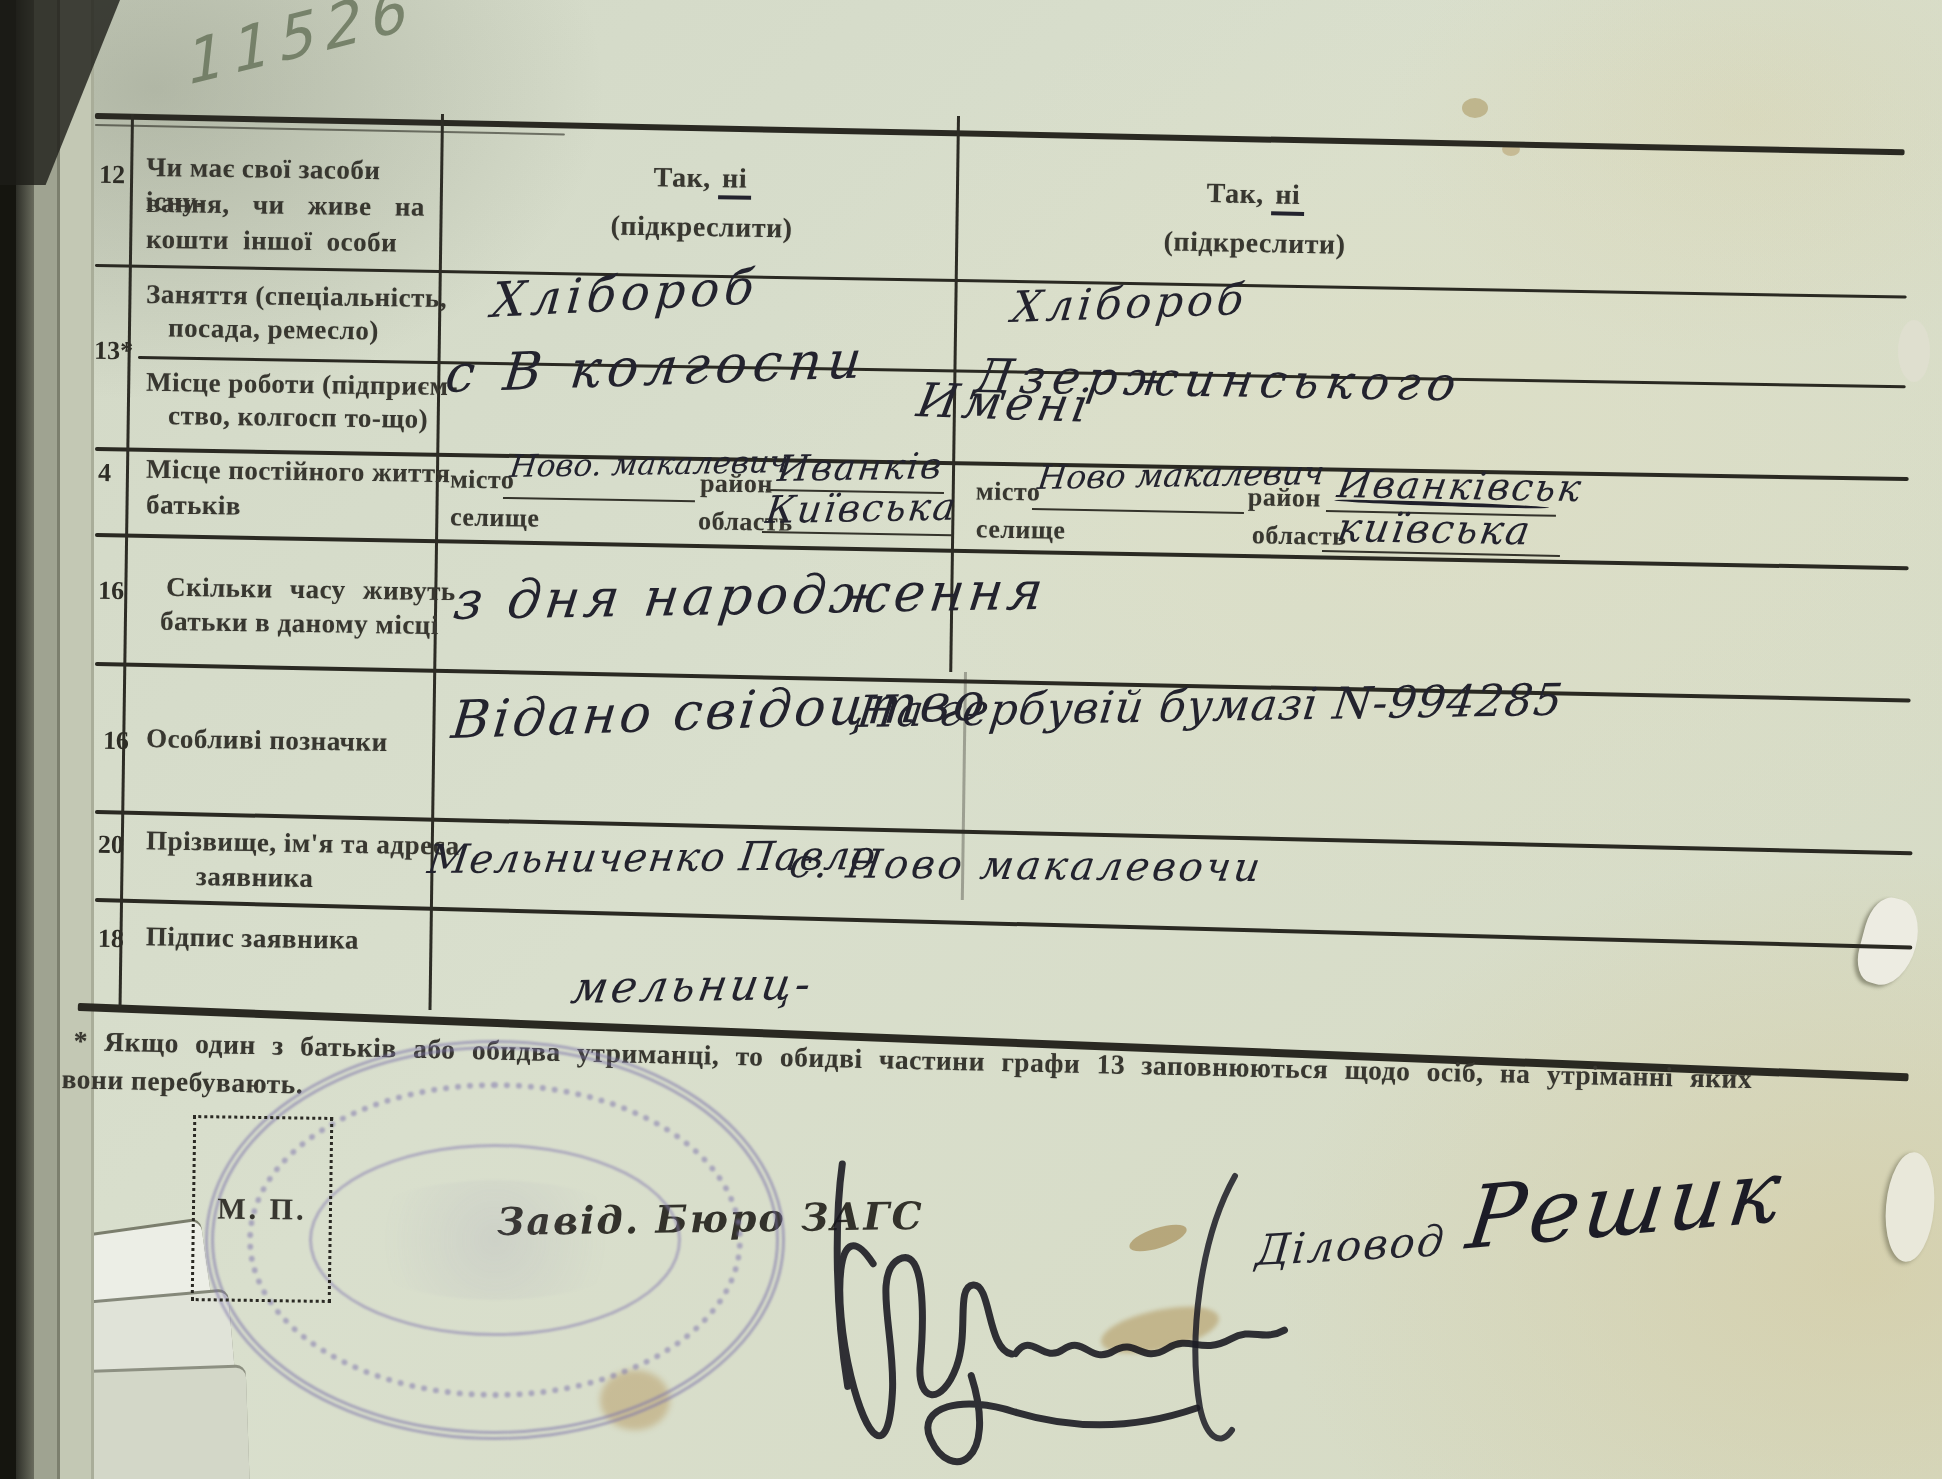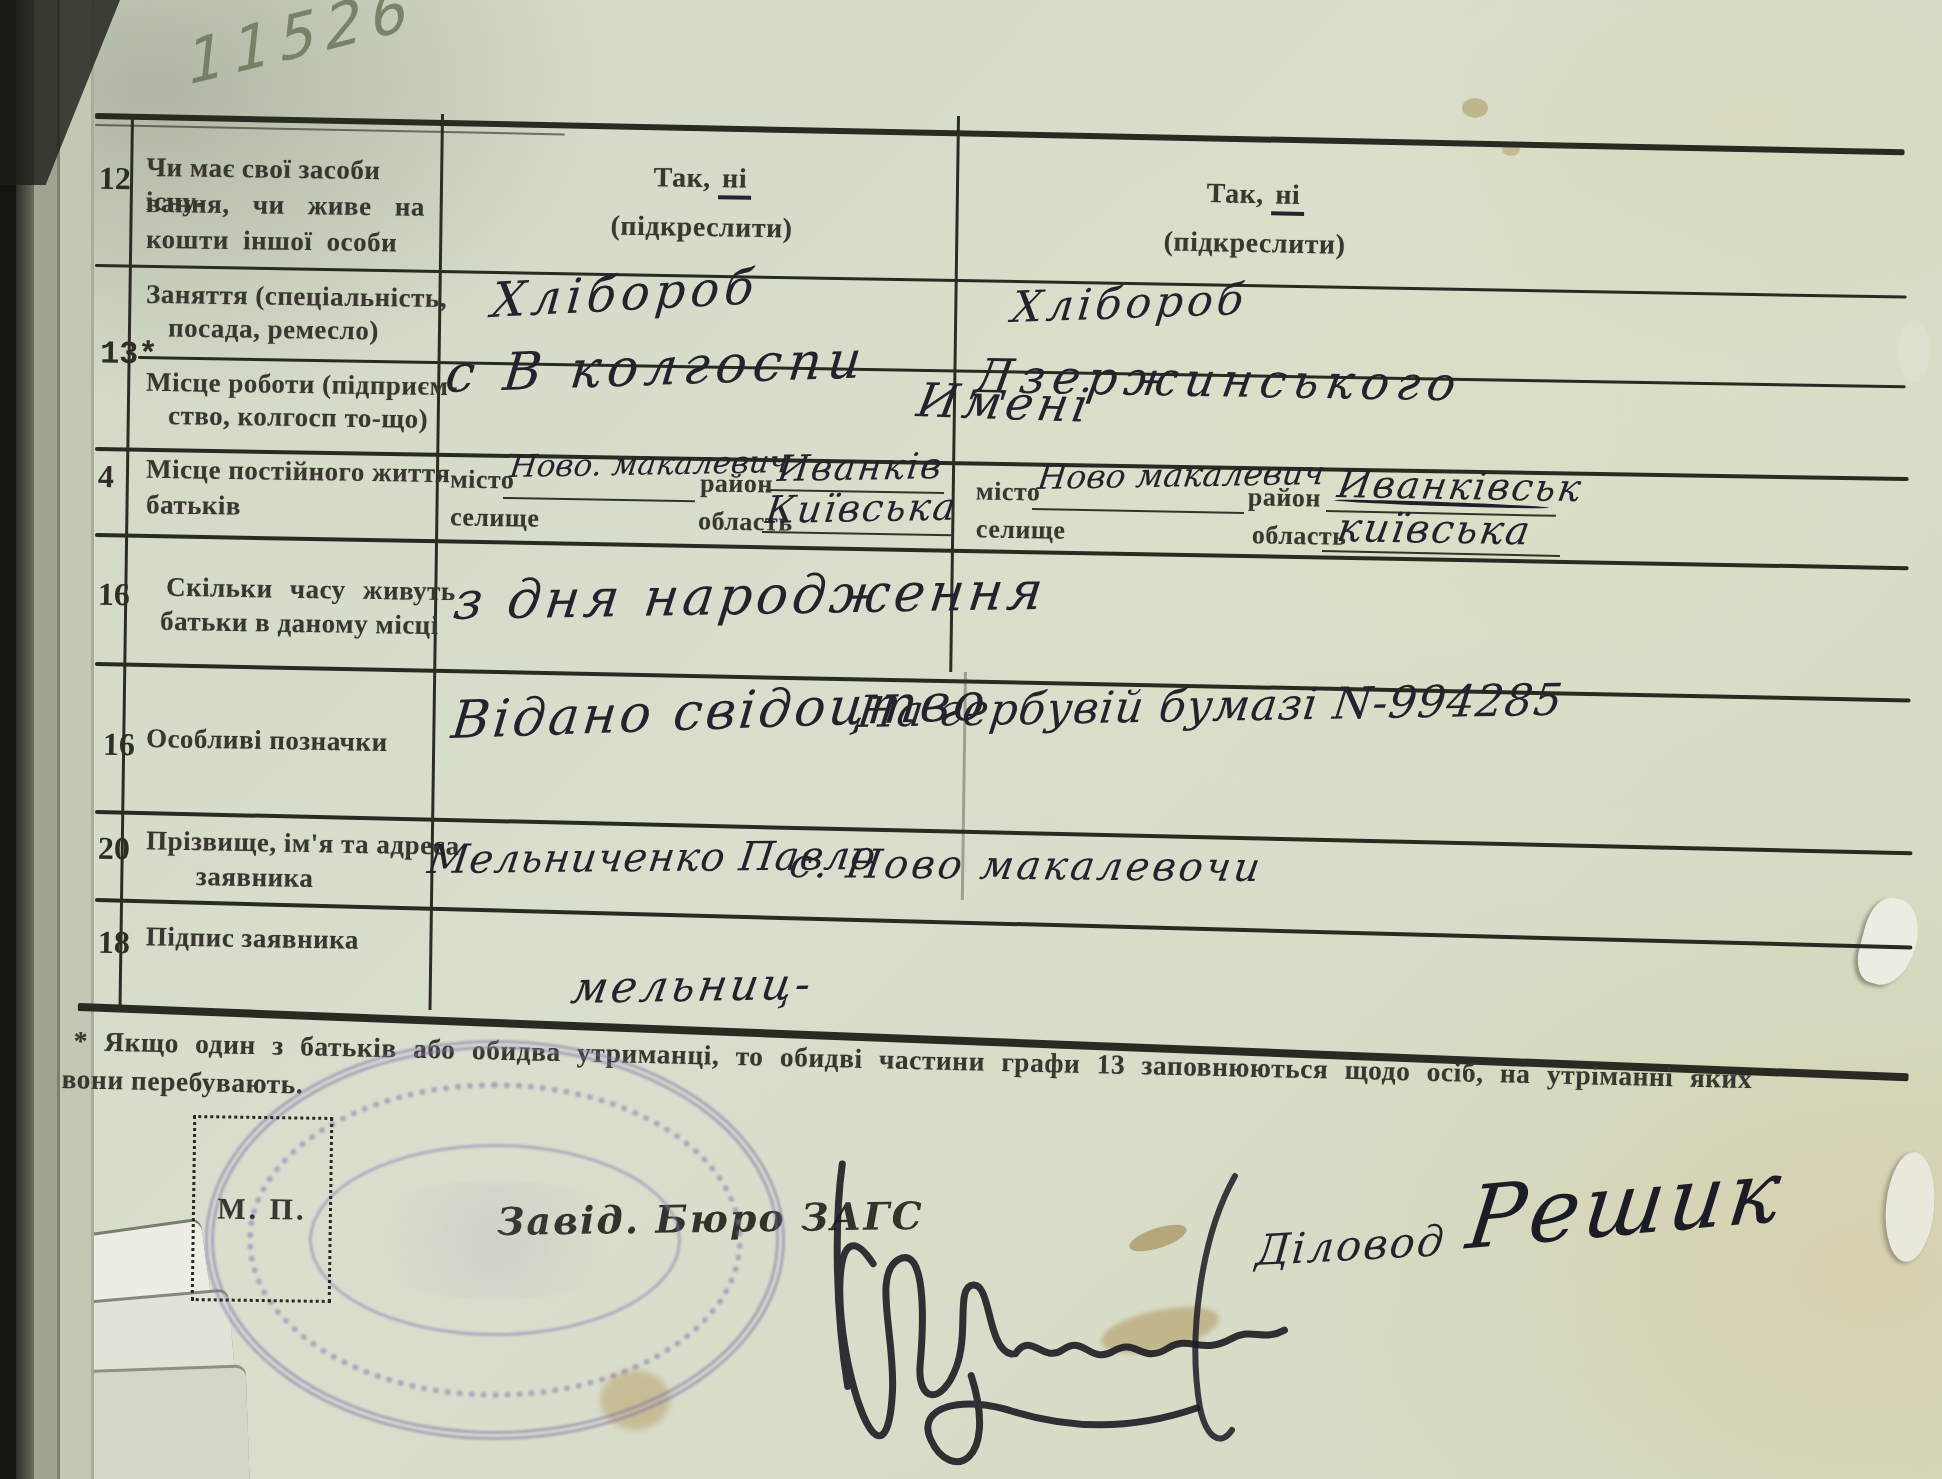--- a/index.html
+++ b/index.html
@@ -10,21 +10,21 @@
       radial-gradient(750px 520px at 8% 6%, rgba(88,94,78,.28), transparent 60%),
       radial-gradient(600px 400px at 90% 8%, rgba(215,206,165,.35), transparent 60%),
       linear-gradient(135deg,#d2d8c6 0%,#d9dfcd 45%,#d6dac3 100%);
     font-family:"Liberation Serif",serif;}
   .abs{position:absolute;}
   .hl{position:absolute;background:#2a2922;transform-origin:left top;z-index:10;border-radius:2px;}
   .vl{position:absolute;background:#2d2c25;transform-origin:left top;z-index:10;}
   .fl{position:absolute;background:#34332b;transform-origin:left top;z-index:11;height:2px;}
   .pl{position:absolute;color:#383730;font-weight:700;font-size:27px;line-height:1.25;
       letter-spacing:.5px;z-index:12;text-shadow:0 0 1px rgba(40,40,30,.25);}
-  .num{position:absolute;color:#2e2d26;font-weight:700;font-size:32px;z-index:12;}
+  .num{position:absolute;color:#2e2d26;font-weight:700;font-size:26px;z-index:12;}
   .hw{position:absolute;font-family:"DejaVu Serif",serif;font-style:italic;color:#23232e;
       z-index:14;white-space:nowrap;transform-origin:left center;}
   .ctr{text-align:center;}
   .ink-u{border-bottom:4px solid #23232e;padding:0 4px 2px;}
   .torn{position:absolute;z-index:8;}
   .sheet{position:absolute;z-index:6;}
   .stampring{position:absolute;border-radius:50%;}
 </style>
 </head>
 <body>
@@ -74,21 +74,21 @@
 
   <div class="pl ctr" style="left:452px;top:160px;width:500px;transform:rotate(.9deg);font-size:28px;">
     <div><span>Так,</span> <span class="ink-u">ні</span></div>
     <div style="margin-top:14px;">(підкреслити)</div>
   </div>
   <div class="pl ctr" style="left:965px;top:176px;width:580px;transform:rotate(1.1deg);font-size:28px;">
     <div><span>Так,</span> <span class="ink-u">ні</span></div>
     <div style="margin-top:14px;">(підкреслити)</div>
   </div>
 
-  <div class="num" style="left:100px;top:336px;transform:rotate(.8deg);font-family:Liberation Mono, monospace;">13*</div>
+  <div class="num" style="left:94px;top:336px;transform:rotate(.8deg);">13*</div>
   <div class="pl" style="left:146px;top:280px;transform:rotate(.8deg);">Заняття (спеціальність,</div>
   <div class="pl" style="left:168px;top:313px;transform:rotate(.8deg);">посада, ремесло)</div>
   <div class="pl" style="left:146px;top:368px;transform:rotate(.8deg);">Місце роботи (підприєм-</div>
   <div class="pl" style="left:168px;top:401px;transform:rotate(.8deg);">ство, колгосп то-що)</div>
 
   <div class="hw" style="left:492px;top:272px;font-size:48px;letter-spacing:5px;transform:rotate(-3deg) skewX(-8deg);">Хлібороб</div>
   <div class="hw" style="left:1012px;top:282px;font-size:43px;letter-spacing:4px;transform:rotate(-2deg) skewX(-8deg);">Хлібороб</div>
   <div class="hw" style="left:446px;top:344px;font-size:52px;letter-spacing:6px;transform:rotate(-2deg) skewX(-8deg);">с В колгоспи</div>
   <div class="hw" style="left:918px;top:372px;font-size:47px;letter-spacing:4px;transform:rotate(2deg) skewX(-8deg);">Имені</div>
   <div class="hw" style="left:975px;top:348px;font-size:47px;letter-spacing:7px;transform:rotate(1deg) skewX(-8deg);">Дзержинського</div>

